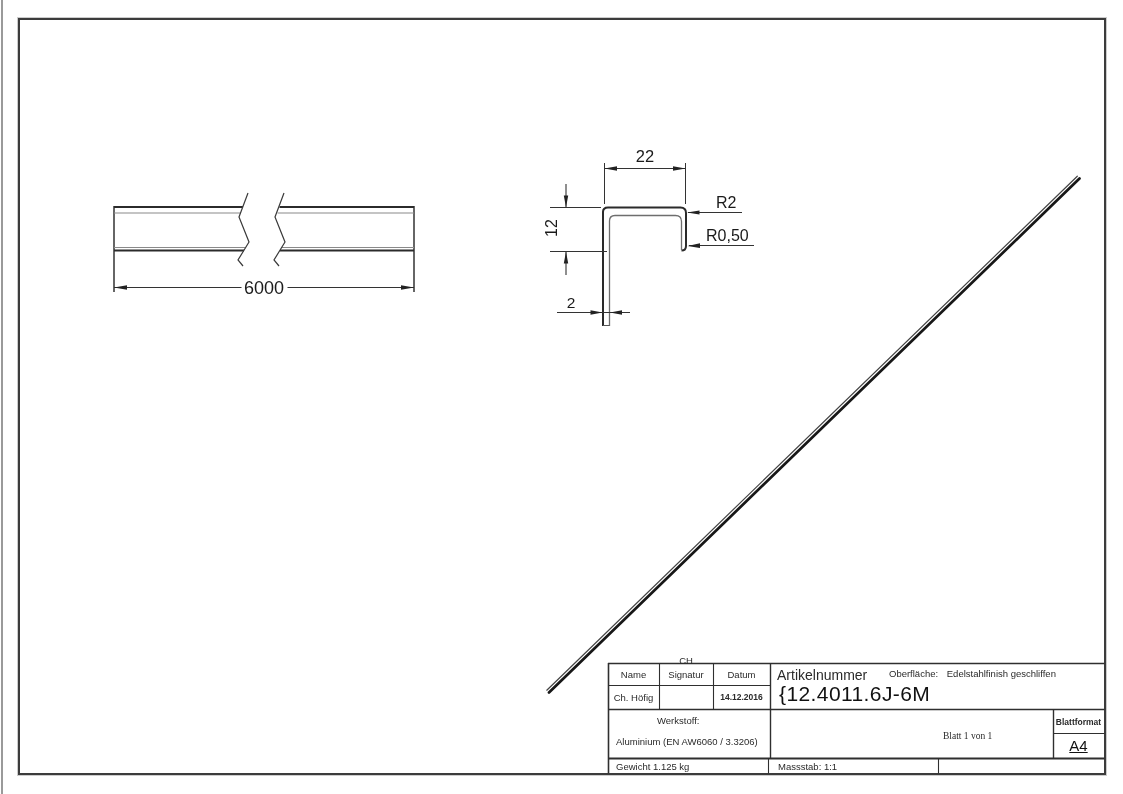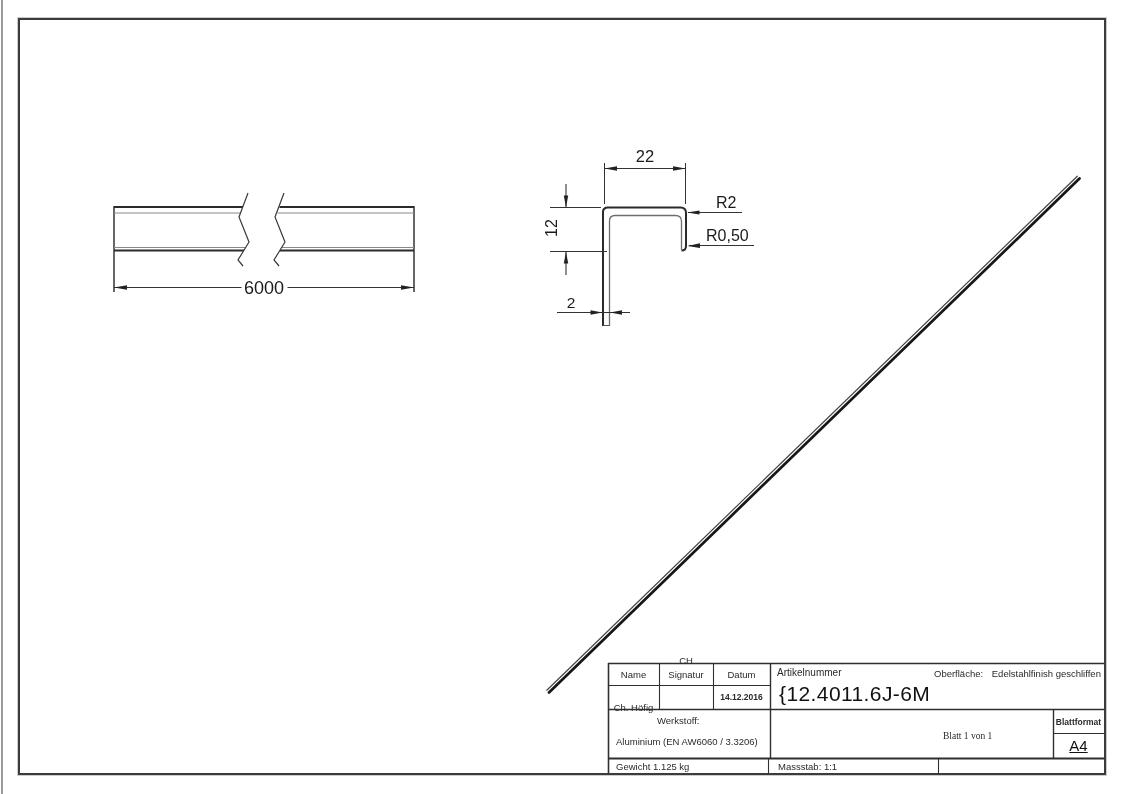--- a/index.html
+++ b/index.html
@@ -8,21 +8,21 @@
     font-family:"Liberation Sans",sans-serif;color:#1d1d1d;overflow:hidden;
   }
   .left-edge{position:absolute;left:1px;top:0;width:2px;height:794px;background:#9a9a9a;}
   .frame{
     position:absolute;left:18px;top:18px;width:1088px;height:757px;
     box-sizing:border-box;border:2px solid #3c3c3c;box-shadow:0 0 0 1px #cccccc;
   }
   .drawing{position:absolute;left:0;top:0;}
   .tb-text{position:absolute;white-space:nowrap;color:#2a2a2a;}
   .cell-center{display:flex;align-items:center;justify-content:center;text-align:center;}
-  .fs9{font-size:10px;}
+  .fs9{font-size:14px;}
   .fs95{font-size:9.5px;}
   .fs85{font-size:8.5px;font-weight:bold;}
   .artnum{font-size:21px;letter-spacing:0.4px;color:#111;}
   .a4{font-size:15px;color:#111;}
 </style>
 </head>
 <body>
 
 <div class="page">
   <div class="left-edge"></div>
@@ -111,28 +111,28 @@
       <line x1="768.5" y1="758.5" x2="768.5" y2="773.5" stroke-width="1.1"></line>
       <line x1="938.5" y1="758.5" x2="938.5" y2="773.5" stroke-width="1.1"></line>
       <line x1="1053.5" y1="709.5" x2="1053.5" y2="758.5" stroke-width="1.4"></line>
     </g>
   </svg>
 
   <div class="tb-text cell-center fs95" style="left:608px;top:663px;width:51px;height:22px;">Name</div>
   <div class="tb-text cell-center fs95" style="left:659px;top:663px;width:54px;height:22px;">Signatur</div>
   <div class="tb-text cell-center fs95" style="left:713px;top:663px;width:57px;height:22px;">Datum</div>
 
-  <div class="tb-text cell-center fs95" style="left:608px;top:685px;width:51px;height:24px;margin-top:10px;">Ch. Höfig</div>
+  <div class="tb-text cell-center fs95" style="left:608px;top:685px;width:51px;height:24px;">Ch. Höfig</div>
   <div class="tb-text cell-center fs95" style="left:659px;top:648px;width:54px;height:24px;">CH</div>
   <div class="tb-text cell-center fs85" style="left:713px;top:685px;width:57px;height:24px;">14.12.2016</div>
 
   <div class="tb-text fs9" style="left:777px;top:667px;">Artikelnummer</div>
   <div class="tb-text artnum" style="left:779px;top:682px;">{12.4011.6J-6M</div>
 
-  <div class="tb-text fs95" style="left:934px;top:668px;">
+  <div class="tb-text fs95" style="left:889px;top:668px;">
     <span>Oberfläche:</span>
     <span style="margin-left:6px;">Edelstahlfinish geschliffen</span>
   </div>
 
   <div class="tb-text fs95" style="left:616px;top:715px;margin-left:41px;">Werkstoff:</div>
   <div class="tb-text fs95" style="left:616px;top:736px;">Aluminium (EN AW6060 / 3.3206)</div>
 
   <div class="tb-text cell-center fs85" style="left:1053px;top:710px;width:51px;height:23px;">Blattformat</div>
   <div class="tb-text cell-center a4" style="left:1053px;top:733px;width:51px;height:25px;text-decoration:underline;">A4</div>
 

